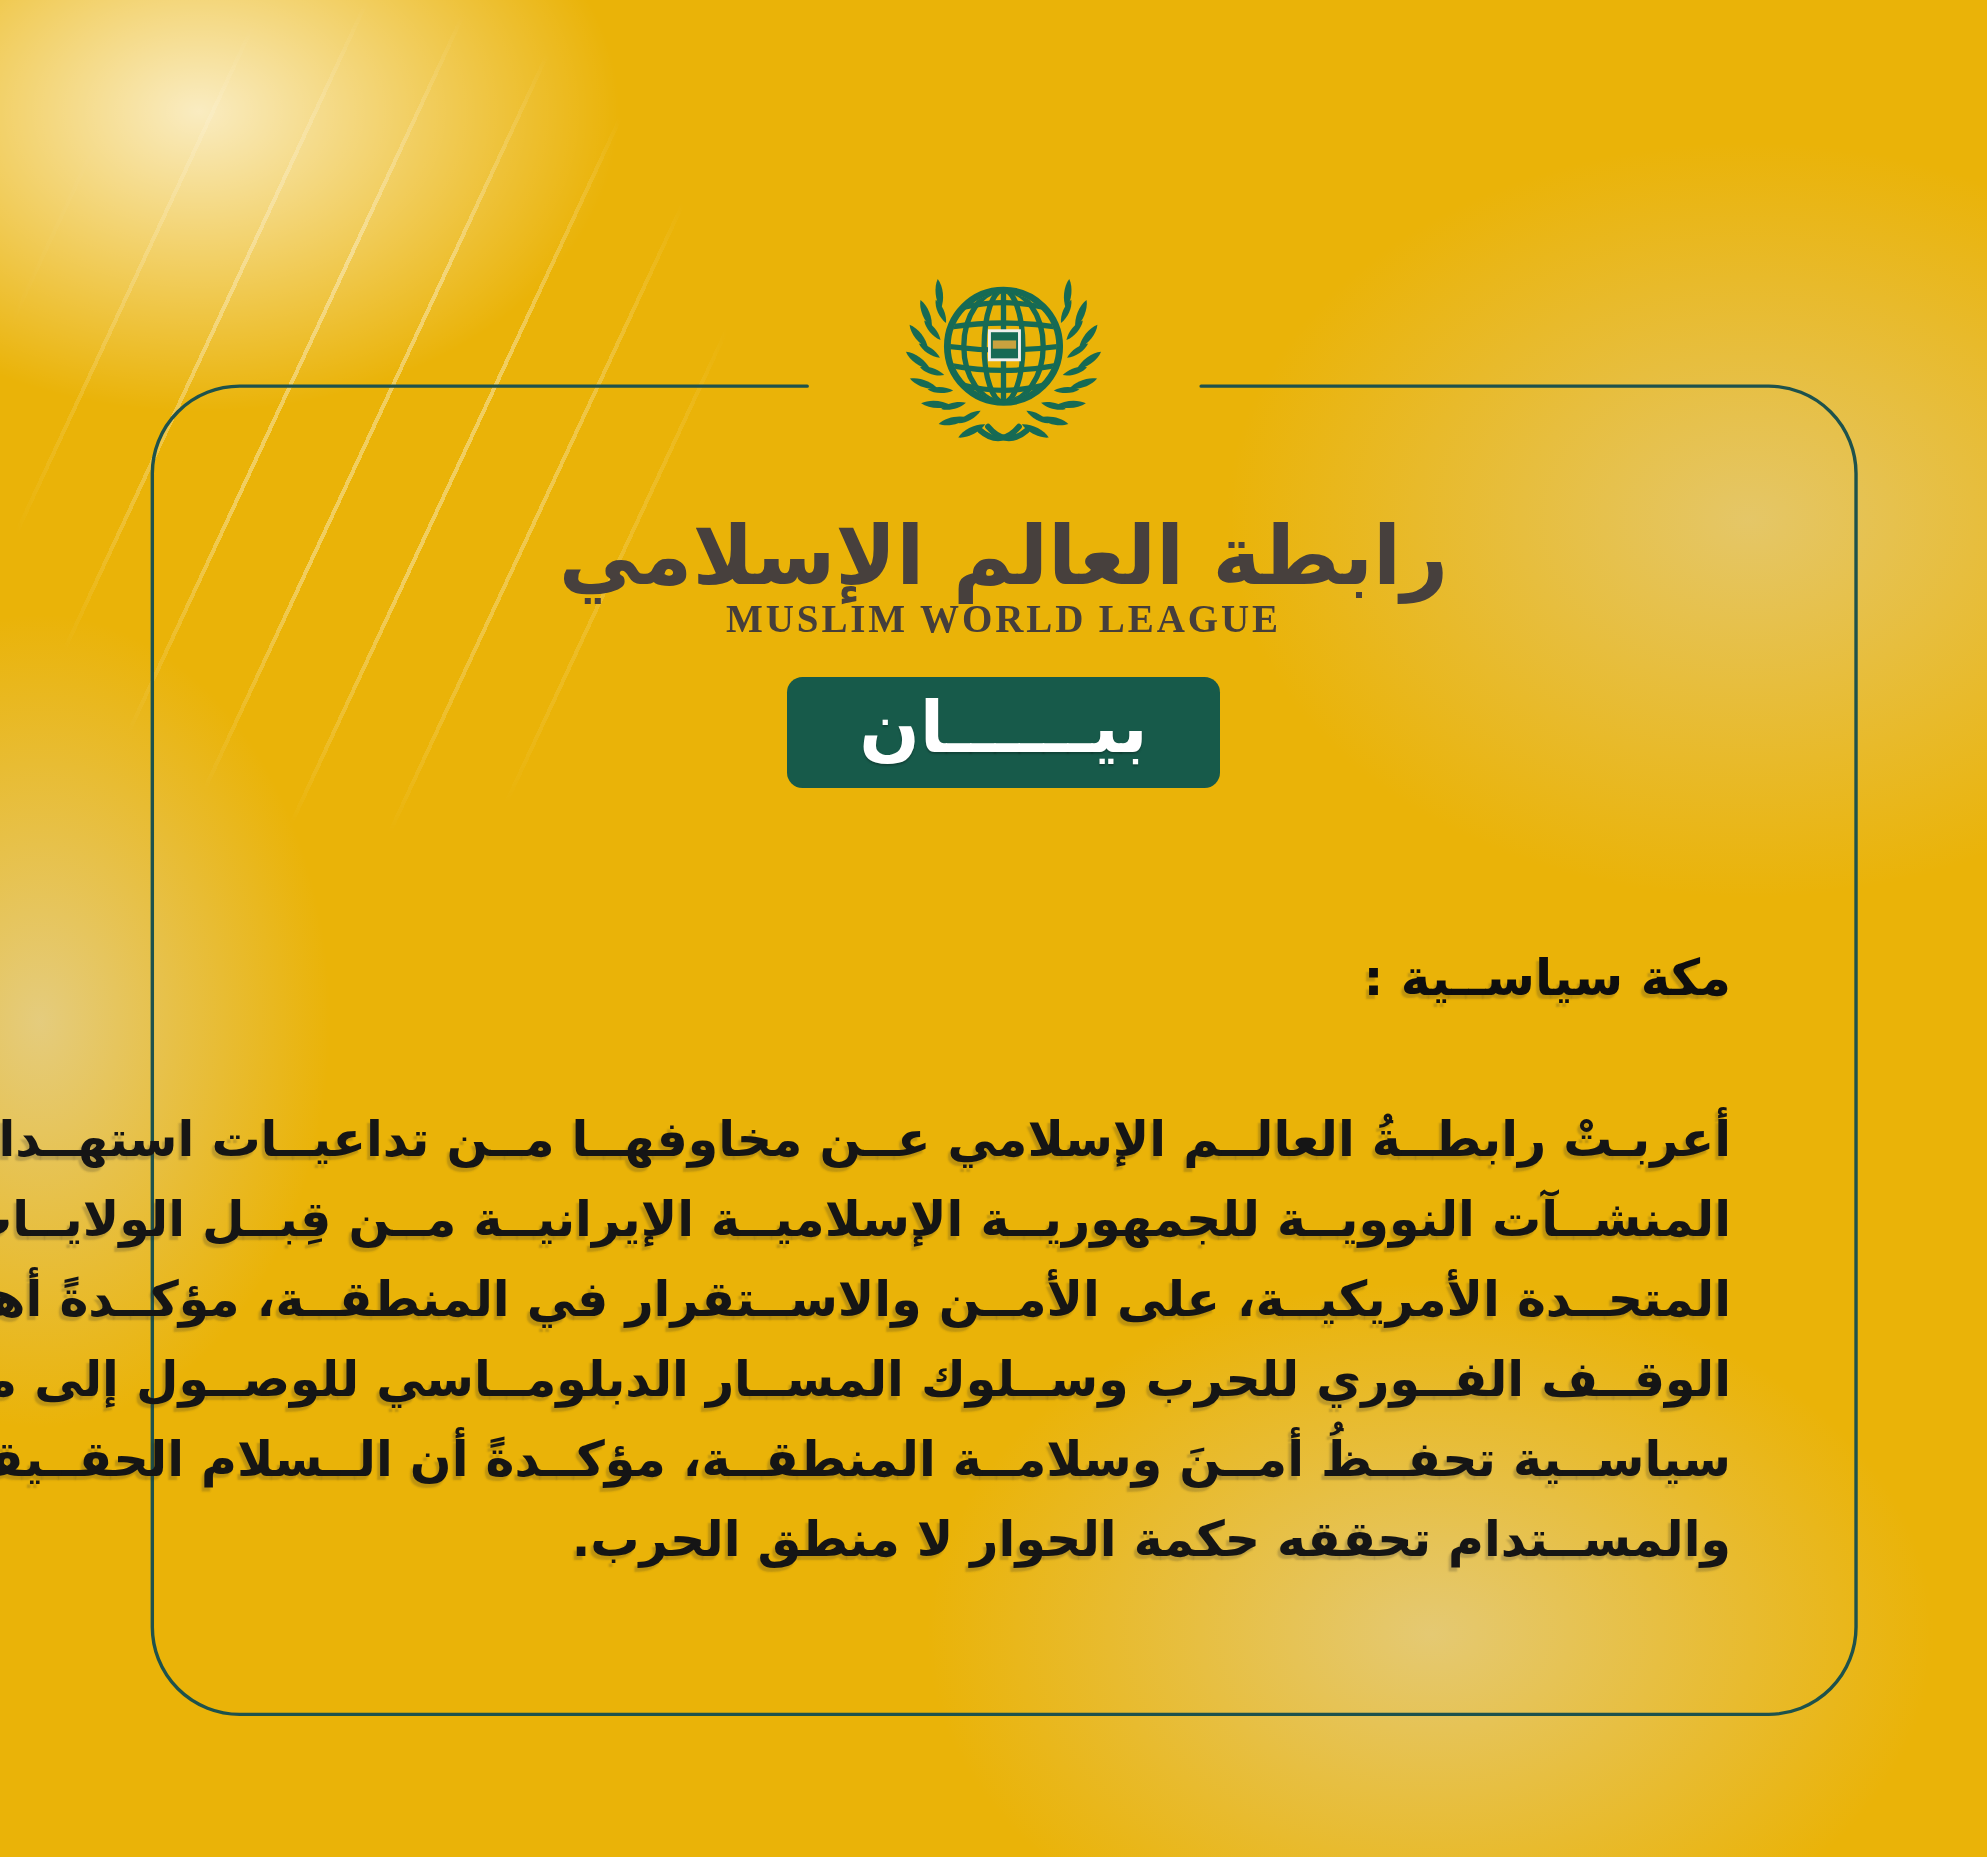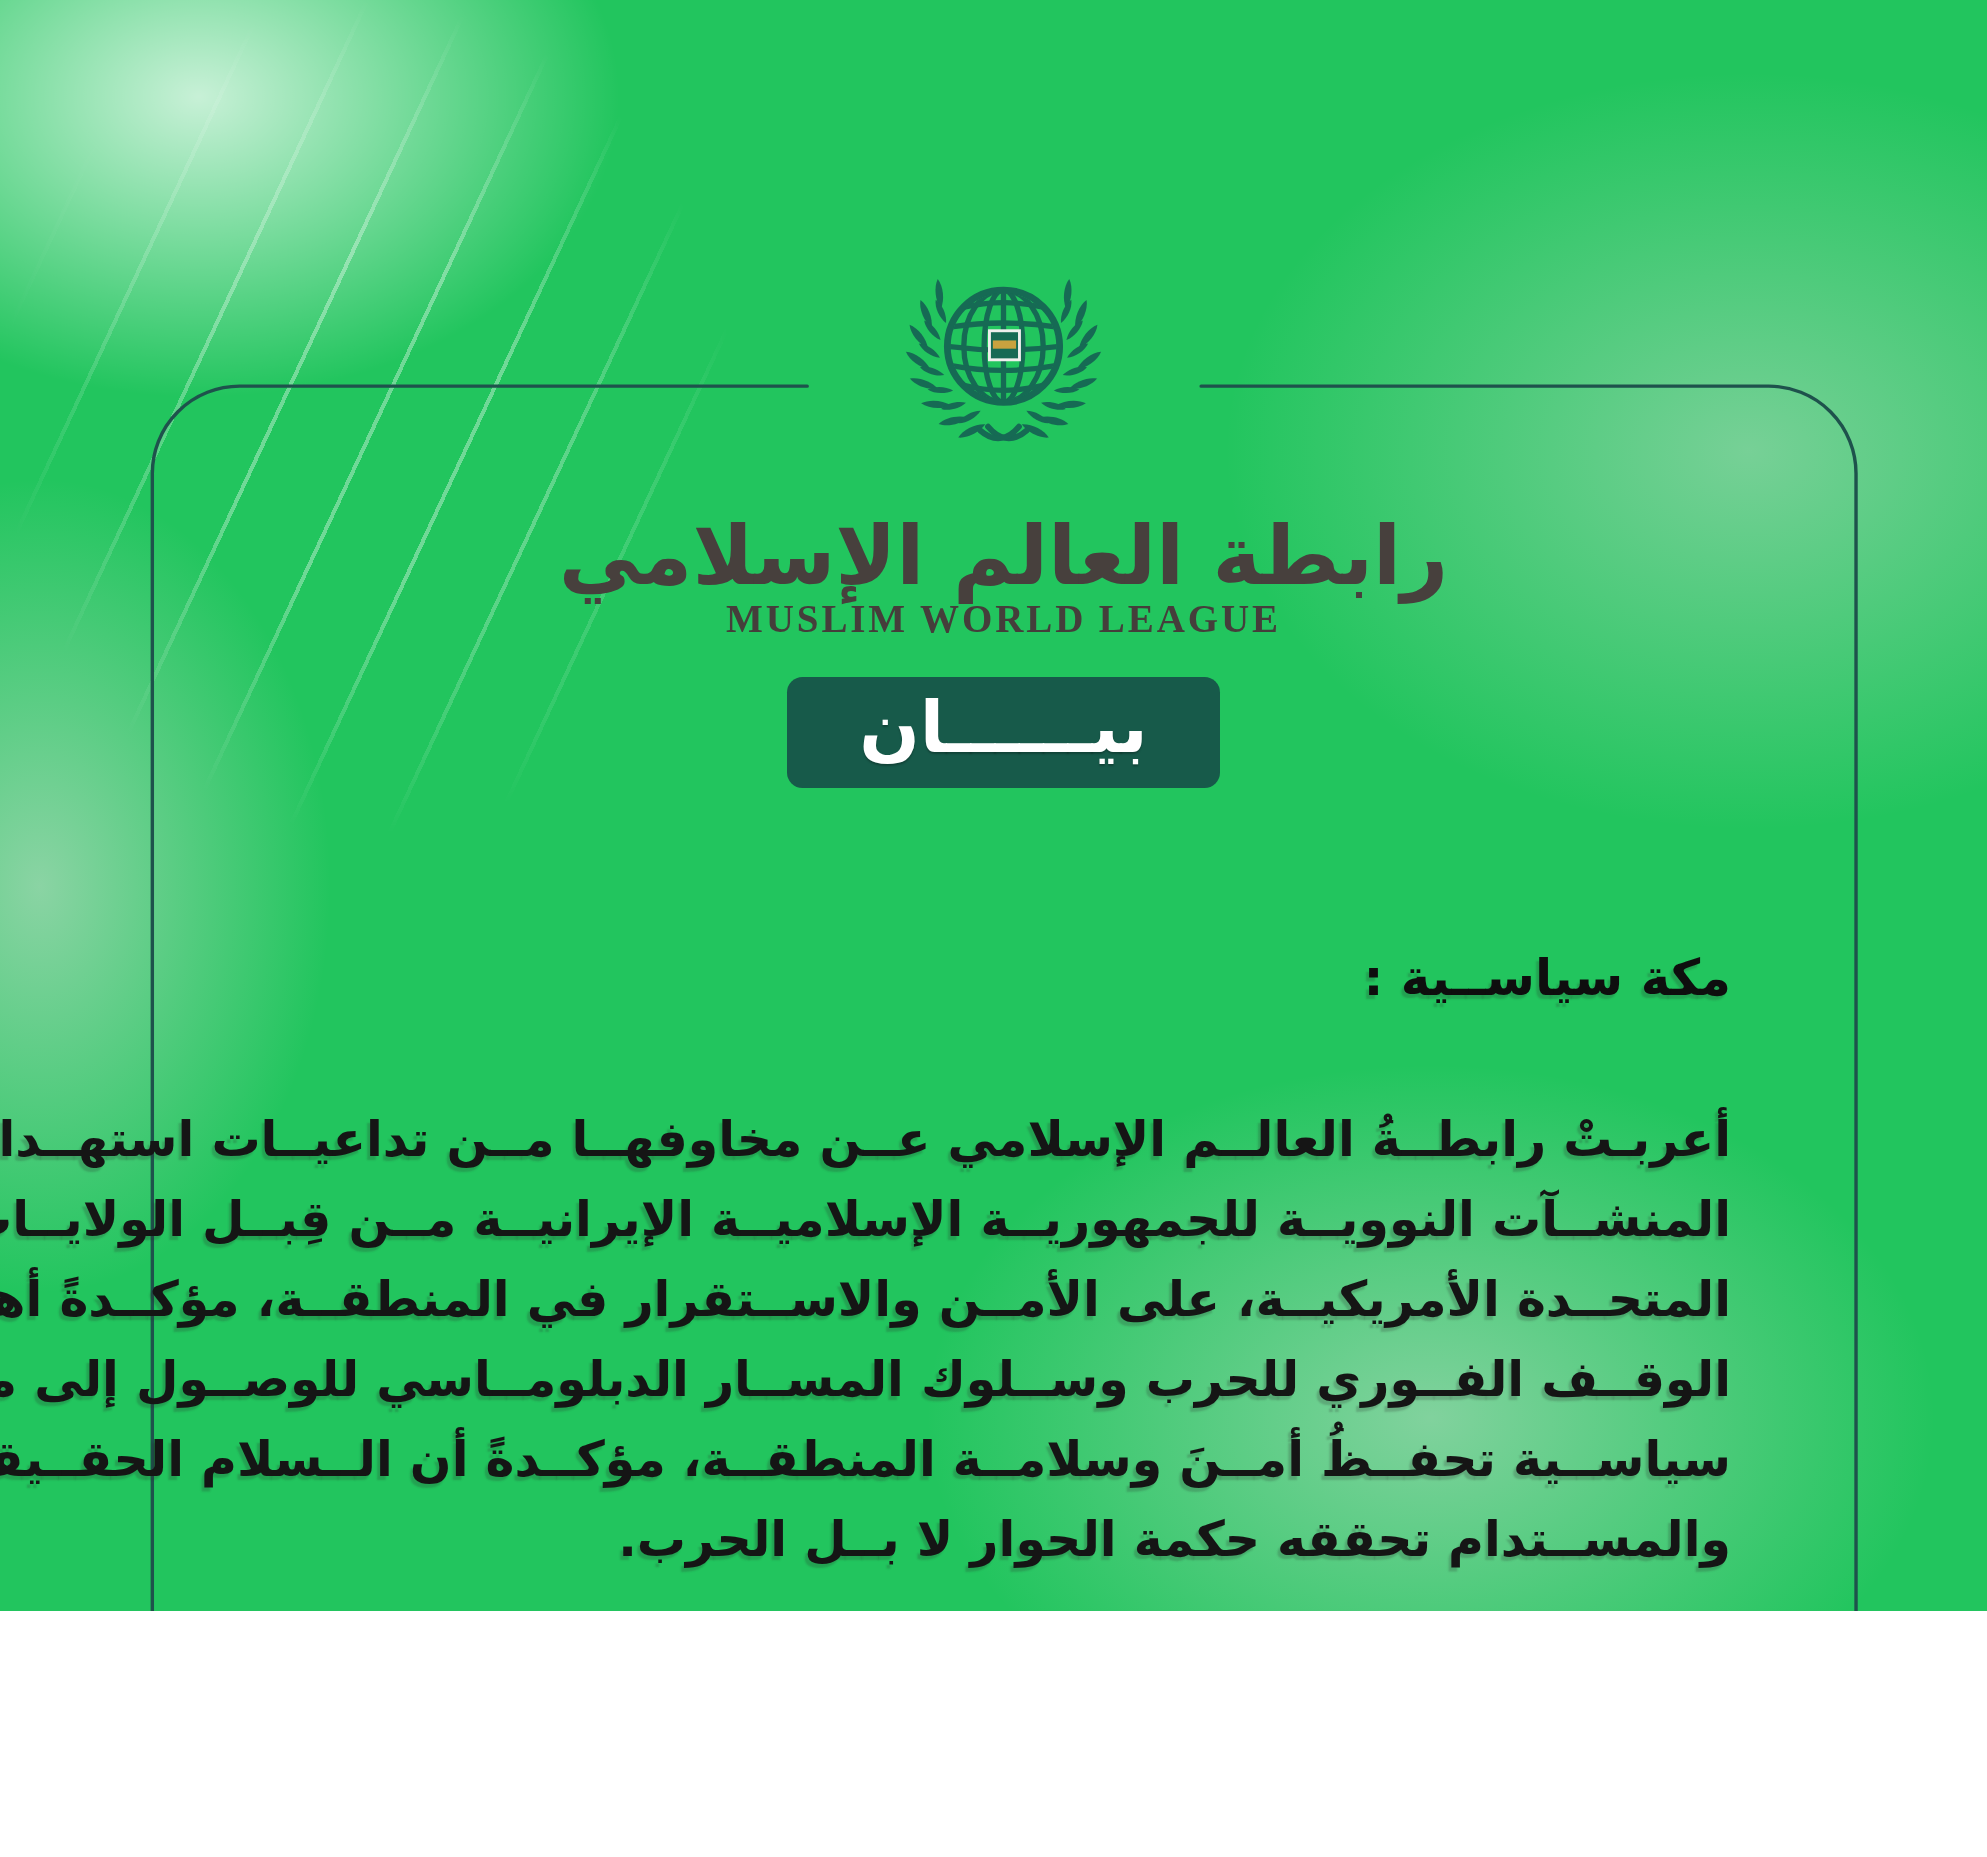--- a/index.html
+++ b/index.html
@@ -1,18 +1,18 @@
 <!DOCTYPE html>
 <html lang="ar"><head>
 <meta charset="utf-8">
 <style>
   html,body{margin:0;padding:0;}
   body{width:1987px;height:1857px;overflow:hidden;
        font-family:"DejaVu Sans",sans-serif;}
-  #page{position:relative;width:1987px;height:1611px;background:#22c55e;overflow:hidden;}
+  #page{position:relative;width:1987px;height:1857px;background:#eab308;overflow:hidden;}
 
   
   .texture{position:absolute;inset:0;pointer-events:none;
     background:
       radial-gradient(679px 485px at 10% 6%, rgba(255,255,255,.75), transparent 62%),
       radial-gradient(873px 631px at 88% 28%, rgba(222,222,219,.45), transparent 60%),
       radial-gradient(776px 543px at 72% 88%, rgba(223,223,220,.5), transparent 65%),
       radial-gradient(485px 679px at 2% 55%, rgba(224,224,221,.55), transparent 60%);}
   .streaks{position:absolute;left:0;top:0;width:737px;height:835px;pointer-events:none;opacity:.5;
     background:repeating-linear-gradient(115deg, transparent 0 52px, rgba(255,255,255,.7) 52px 56px, transparent 56px 93px);
@@ -122,17 +122,17 @@
   </div>
 
   <div class="location-heading">مكة سياســية :</div>
 
   <div class="body-text">
     <div class="line">أعربـتْ رابطــةُ العالــم الإسلامي عــن مخاوفهــا مــن تداعيــات استهــداف</div>
     <div class="line">المنشــآت النوويــة للجمهوريــة الإسلاميــة الإيرانيــة مــن قِبــل الولايــات</div>
     <div class="line">المتحــدة الأمريكيــة، على الأمــن والاســتقرار في المنطقــة، مؤكــدةً أهميــة</div>
     <div class="line">الوقــف الفــوري للحرب وســلوك المســار الدبلومــاسي للوصــول إلى معالجــة</div>
     <div class="line">سياســية تحفــظُ أمــنَ وسلامــة المنطقــة، مؤكــدةً أن الــسلام الحقــيقي</div>
-    <div class="line last">والمســتدام تحققه حكمة الحوار لا بــل الحرب.</div>
+    <div class="line last">والمســتدام تحققه حكمة الحوار لا منطق الحرب.</div>
   </div>
 
 </div>
 
 
 </body></html>

